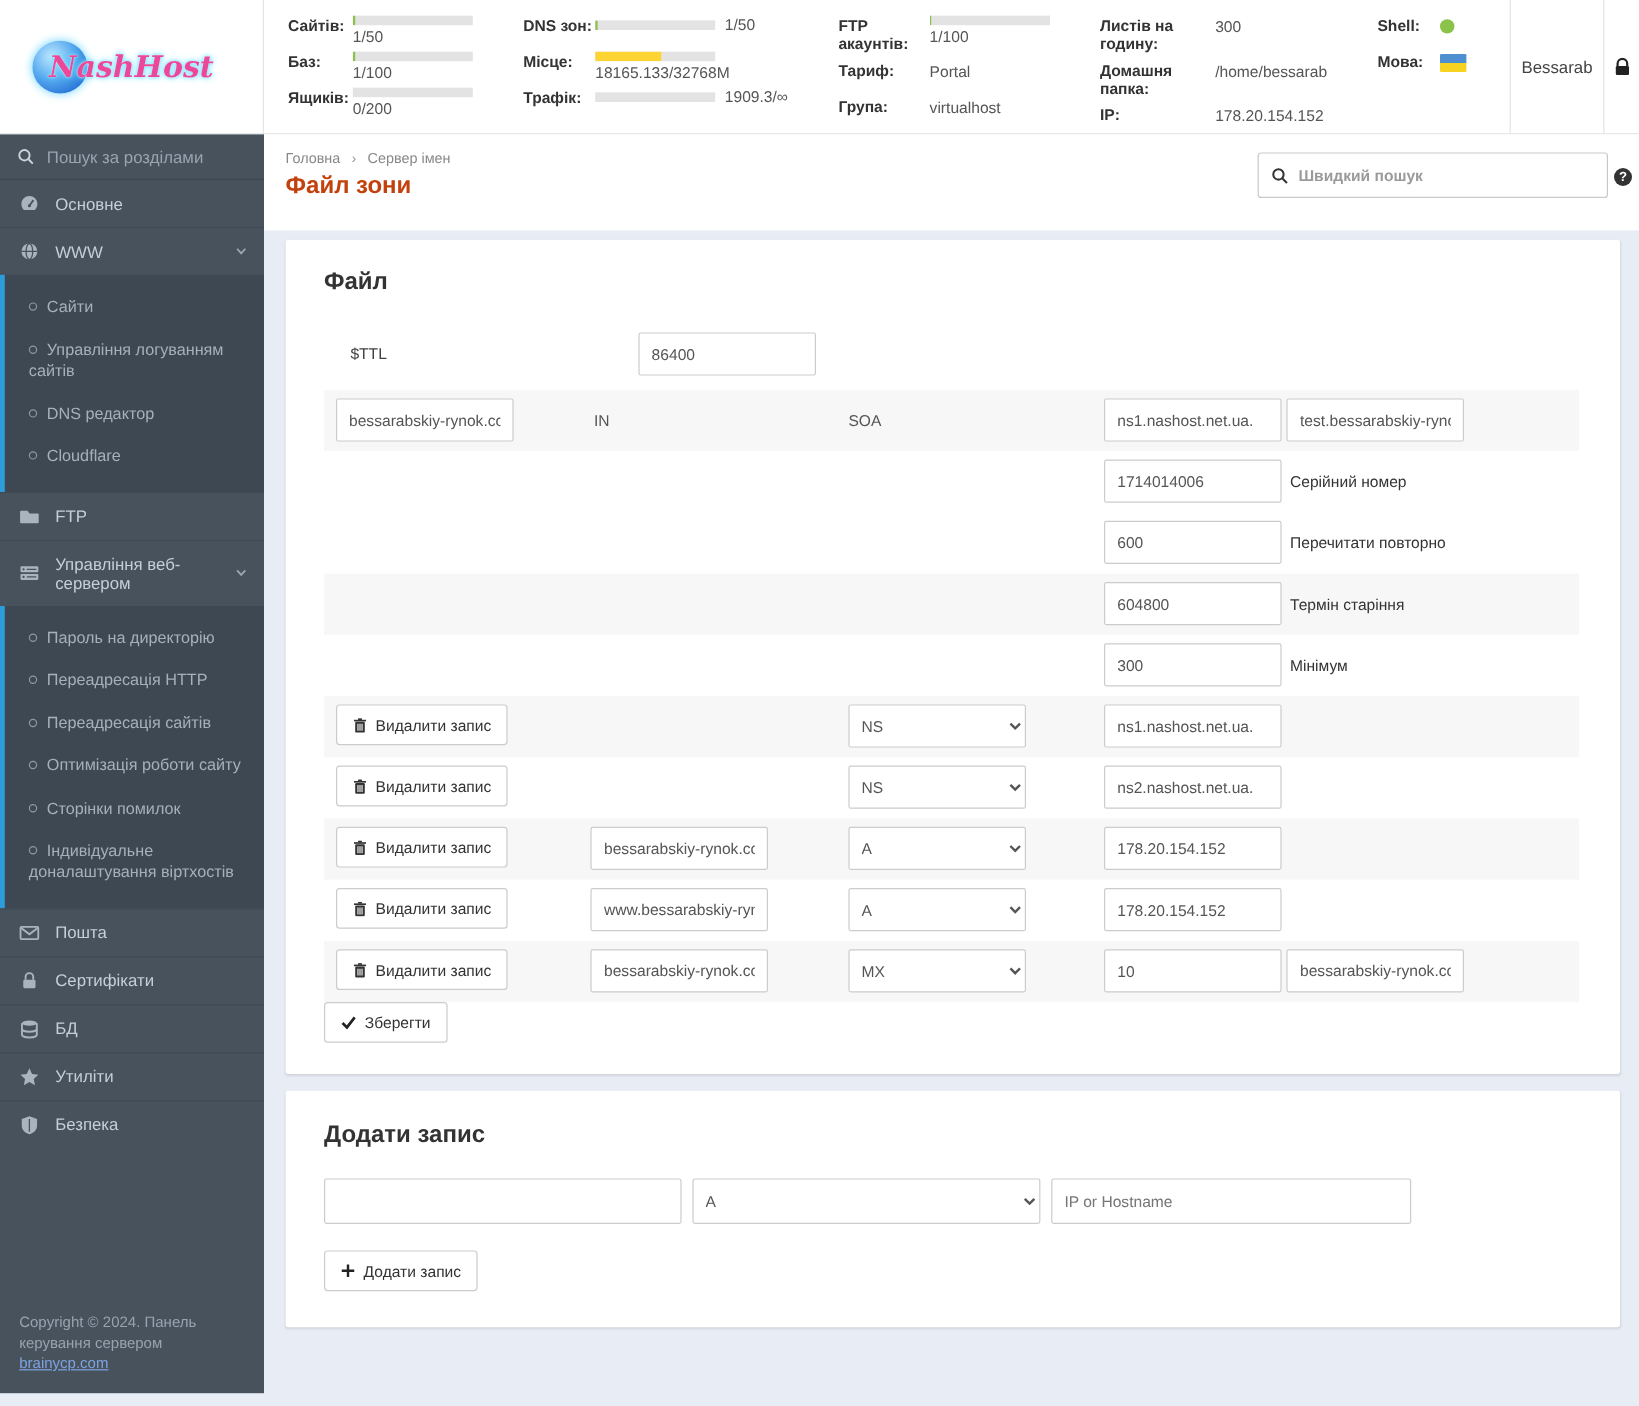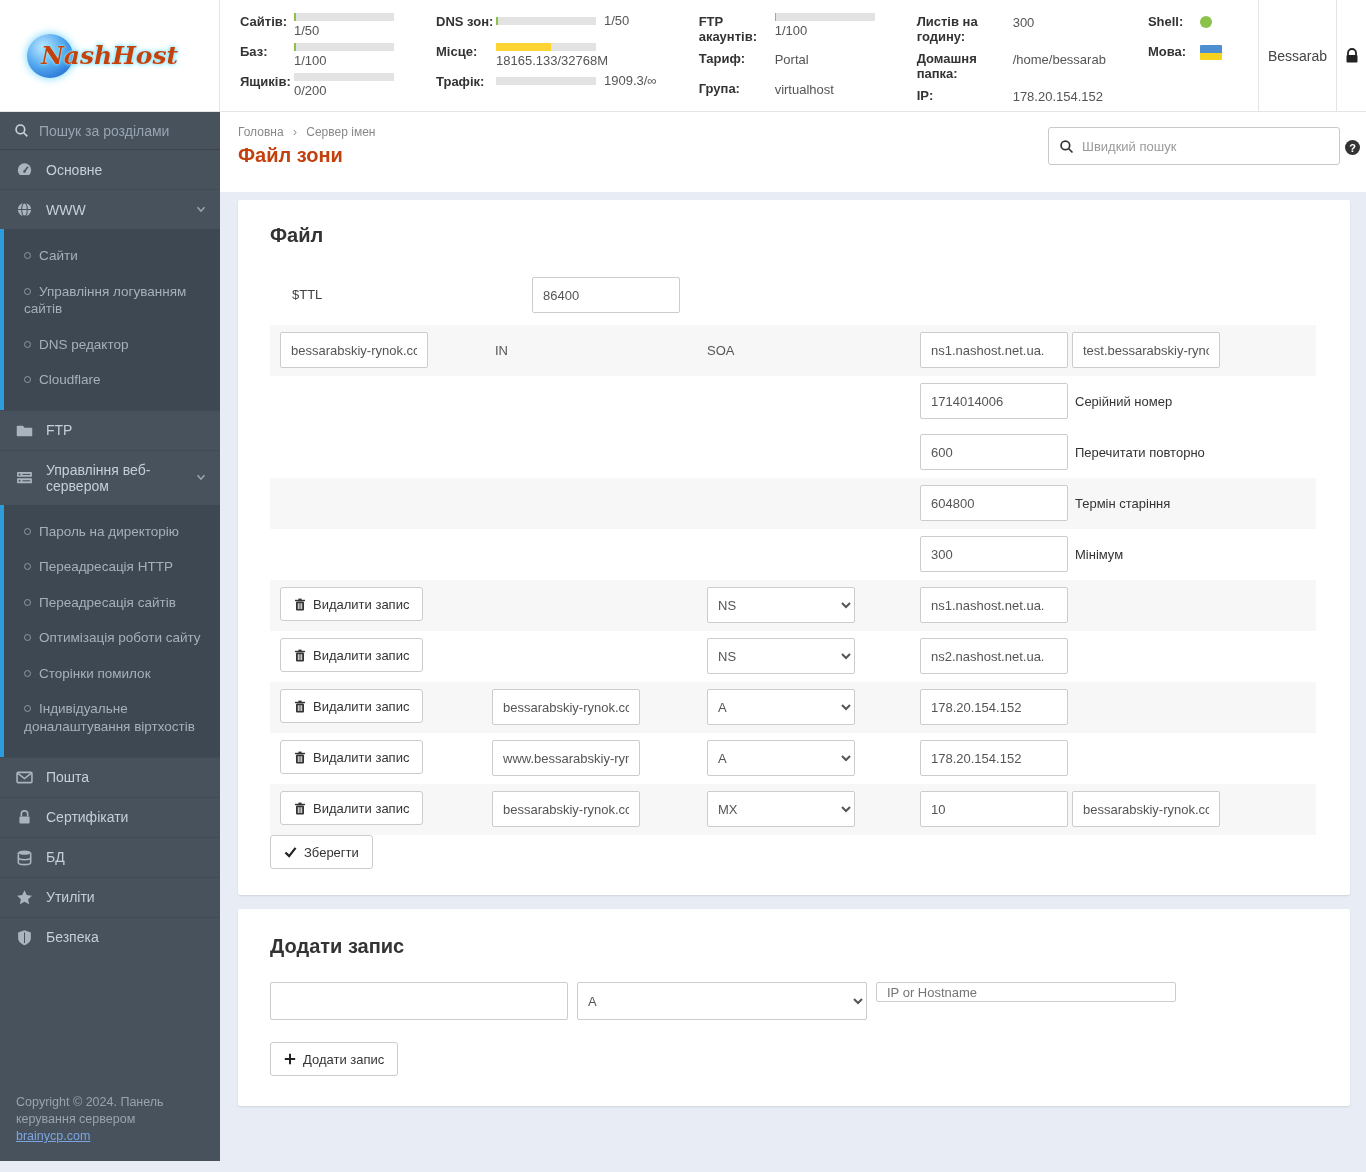--- a/index.html
+++ b/index.html
@@ -10,21 +10,21 @@
          grid-template-rows:112px 80px 1fr; background:#e8ecf5; overflow:hidden; }
 
   
   .logo-cell { grid-column:1; grid-row:1; background:#fff; border-right:1px solid #e4e4e4;
                border-bottom:1px solid #e4e4e4; display:flex; align-items:center; justify-content:center; }
   .logo { position:relative; display:inline-block; cursor:pointer; }
   .logo-globe { position:absolute; left:-14px; top:50%; transform:translateY(-50%); width:46px; height:44px;
                 border-radius:50%; background:radial-gradient(circle at 35% 30%, #bfe9ff 0%, #54a8ef 45%, #0f55c8 100%);
                 box-shadow:0 0 8px #66d4ff; }
   .logo-text { position:relative; z-index:1; font-family:"DejaVu Serif", serif; font-style:italic; font-weight:bold;
-               font-size:25px; color:#c2410c; text-shadow:0 0 1px #fff, 0 0 6px #6fe0ff, 0 0 3px #6fe0ff; }
+               font-size:25px; color:#ec4899; text-shadow:0 0 1px #fff, 0 0 6px #6fe0ff, 0 0 3px #6fe0ff; }
   .header { grid-column:2; grid-row:1; background:#fff; border-bottom:1px solid #e4e4e4; display:flex; }
   .stats-wrap { flex:1; display:flex; padding:13px 0 0 20px; }
   .stat-col { margin-right:42px; }
   .stat-row { display:flex; align-items:flex-start; margin-bottom:5px; min-height:25px; }
   .stat-label { font-weight:bold; font-size:13px; color:#333; line-height:1.15; padding-top:2px; }
   .w52{width:54px;} .w58{width:60px;} .w74{width:76px;} .w92{width:96px;} .w46{width:48px;}
   .stat-data { font-size:13px; color:#555; }
   .ptrack { display:block; width:100px; height:8px; background:#e3e3e3; overflow:hidden; }
   .pfill { display:block; height:100%; width:0; }
   .stat-num { display:block; margin-top:2px; color:#555; }
@@ -58,21 +58,21 @@
   .side-footer a { color:#7da4e0; text-decoration:underline; cursor:pointer; }
 
   
   .crumb-band { grid-column:2; grid-row:2; background:#fff; position:relative; padding:13px 16px 0 18px; }
   .breadcrumb { font-size:12px; color:#888; }
   .breadcrumb .bc-item { cursor:pointer; }
   .breadcrumb .sep { margin:0 6px; color:#999; }
   .page-title { font-size:20px; font-weight:bold; color:#c2410c; margin-top:5px; }
   .quick-search { position:absolute; right:26px; top:15px; width:292px; height:38px; border:1px solid #c9c9c9;
                   border-radius:3px; background:#fff; display:flex; align-items:center; padding:0 10px; color:#333; }
-  .quick-search input { flex:1; border:none; outline:none; font-size:13px; margin-left:8px; color:#555; font-family:inherit; }
+  .quick-search input { flex:1; border:none; outline:none; font-size:13px; margin-left:8px; color:#555; font-family:inherit;font-weight:bold; }
   .quick-search input::placeholder { color:#9a9a9a; }
   .help-badge { position:absolute; right:6px; top:28px; width:15px; height:15px; border-radius:50%; background:#333;
                 color:#fff; font-size:11px; font-weight:bold; display:flex; align-items:center; justify-content:center;
                 cursor:pointer; }
 
   
   .content { grid-column:2; grid-row:3; padding:8px 16px 0 18px; overflow:hidden; }
   .card { background:#fff; border-radius:2px; box-shadow:0 1px 2px rgba(0,0,0,0.10); }
   .card1 { padding:24px 34px 26px 32px; margin-bottom:14px; }
   .card2 { padding:26px 34px 30px 32px; }
@@ -94,21 +94,21 @@
   .t-in { left:225px; } .t-soa { left:437px; }
   .rowlabel { position:absolute; left:805px; top:18px; font-size:13px; color:#333; }
   select.sel { width:148px; height:36px; border:1px solid #ccc; border-radius:2px; font-size:13px; color:#555;
                background:#fff; padding:0 6px; outline:none; font-family:inherit; }
   .btn { display:inline-flex; align-items:center; gap:7px; background:#fff; border:1px solid #ccc; border-radius:3px;
          font-size:13px; color:#333; padding:0 13px; height:34px; cursor:pointer; font-family:inherit; }
   .save-btn { }
   .add-form { margin-top:24px; display:flex; gap:9px; }
   .add-form .inp.name { width:298px; height:38px; }
   .add-form select.sel { width:290px; height:38px; }
-  .add-form .inp.val { width:300px; height:20px; }
+  .add-form .inp.val { width:300px; height:38px; }
   .add-btn { margin-top:22px; }
   .icon { display:inline-flex; flex:none; }
 </style>
 </head>
 <body>
 
 <div class="app">
 
   <div class="logo-cell">
     <div class="logo">

